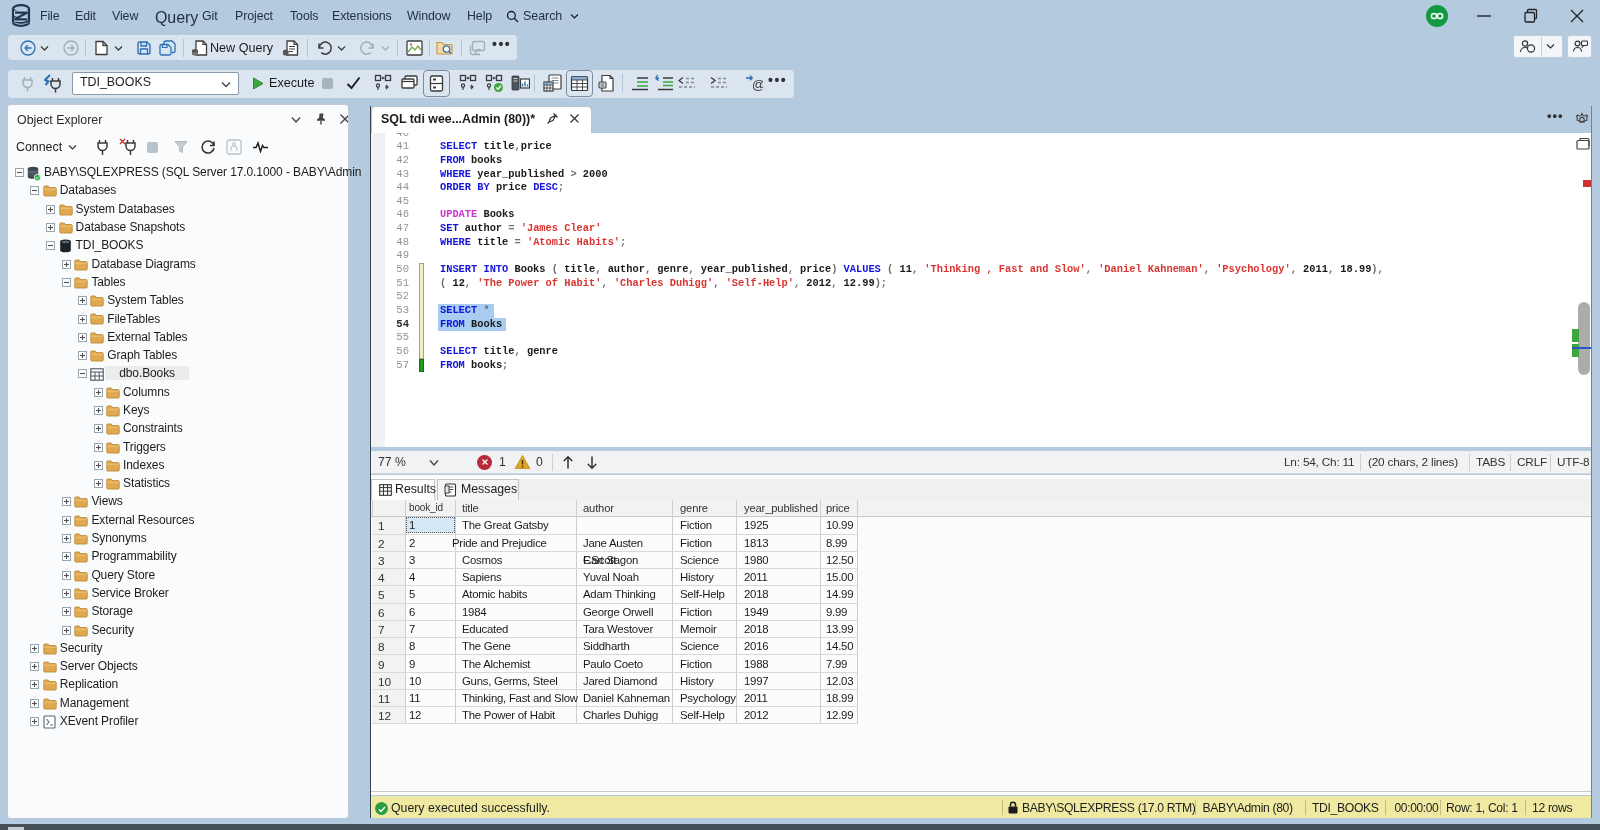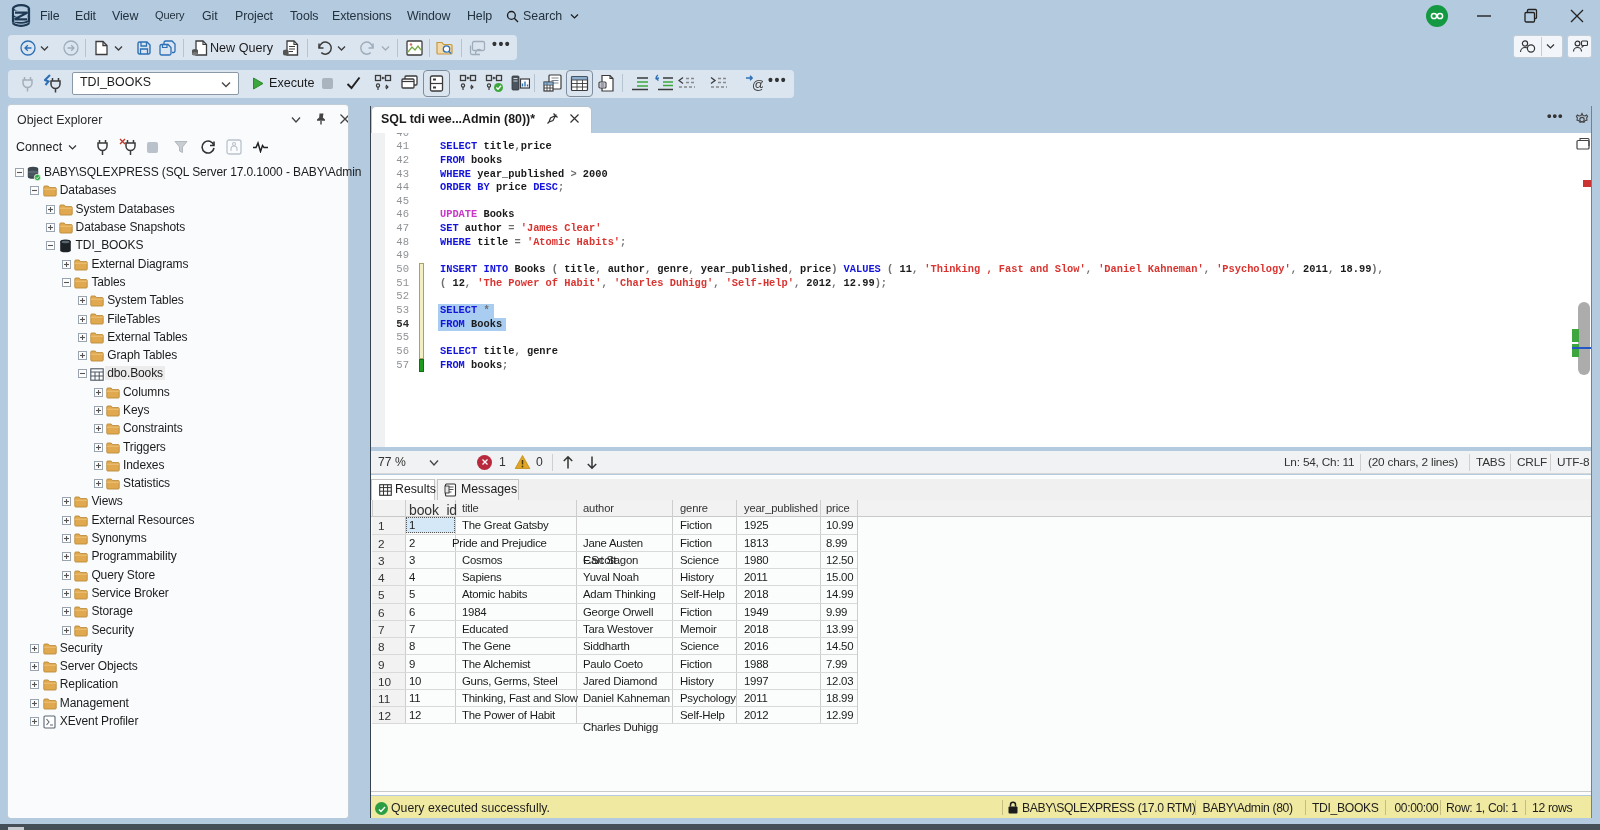--- a/index.html
+++ b/index.html
@@ -14,21 +14,21 @@
       <ellipse cx="10" cy="4.6" rx="8" ry="3.4" fill="none" stroke="#1e3954" stroke-width="2.2"></ellipse>
       <path d="M2 4.6 V18.4 M18 4.6 V18.4" fill="none" stroke="#1e3954" stroke-width="2.2"></path>
       <path d="M2 18.4 a8 3.4 0 0 0 16 0" fill="none" stroke="#1e3954" stroke-width="2.2"></path>
       <path d="M2 15.5 a8 3.4 0 0 0 16 0 M2 11 a8 3.4 0 0 0 16 0" fill="none" stroke="#1e3954" stroke-width="1.8"></path>
       <path d="M3.2 9 16.8 7.2 M3.2 15.8 16.8 14" stroke="#b9cee1" stroke-width="4.6" fill="none"></path>
       <path d="M4 8.6 H16.6 L3.6 15.3 H16.4" stroke="#1e3954" stroke-width="2.2" fill="none"></path>
     </svg>
 <span class="ab" style="left:40px;top:9px;font-size:12.4px;letter-spacing:-0.1px;color:#22323f;">File</span>
 <span class="ab" style="left:75px;top:9px;font-size:12.4px;letter-spacing:-0.1px;color:#22323f;">Edit</span>
 <span class="ab" style="left:112px;top:9px;font-size:12.4px;letter-spacing:-0.1px;color:#22323f;">View</span>
-<span class="ab" style="left:155px;top:9px;font-size:11px;letter-spacing:-0.1px;color:#22323f;">Query</span>
+<span class="ab" style="left:155px;top:9px;font-size:16px;letter-spacing:-0.1px;color:#22323f;">Query</span>
 <span class="ab" style="left:202px;top:9px;font-size:12.4px;letter-spacing:-0.1px;color:#22323f;">Git</span>
 <span class="ab" style="left:235px;top:9px;font-size:12.4px;letter-spacing:-0.1px;color:#22323f;">Project</span>
 <span class="ab" style="left:290px;top:9px;font-size:12.4px;letter-spacing:-0.1px;color:#22323f;">Tools</span>
 <span class="ab" style="left:332px;top:9px;font-size:12.4px;letter-spacing:-0.1px;color:#22323f;">Extensions</span>
 <span class="ab" style="left:407px;top:9px;font-size:12.4px;letter-spacing:-0.1px;color:#22323f;">Window</span>
 <span class="ab" style="left:467px;top:9px;font-size:12.4px;letter-spacing:-0.1px;color:#22323f;">Help</span>
 <svg class="ab" style="left:506px;top:10px" width="13" height="13" viewBox="0 0 13 13">
       <circle cx="5.4" cy="5.4" r="3.9" fill="none" stroke="#1b1b1b" stroke-width="1.3"></circle>
       <line x1="8.3" y1="8.3" x2="12" y2="12" stroke="#1b1b1b" stroke-width="1.3"></line>
     </svg>
@@ -357,21 +357,21 @@
 <span class="ab" style="left:67.6px;top:133.2px;font-size:12px;letter-spacing:-0.1px;color:#1c1c1c;padding:0 2px;margin-left:-2px;white-space:nowrap;">TDI_BOOKS</span>
 <svg class="ab" style="left:53.9px;top:154.6px" width="9" height="9" viewBox="0 0 9 9">
       <rect x="0.5" y="0.5" width="8" height="8" fill="#fdfdfd" stroke="#9aa4ae" stroke-width="1"></rect>
       <line x1="2" y1="4.5" x2="7" y2="4.5" stroke="#555" stroke-width="1.1"></line>
       <line x1="4.5" y1="2" x2="4.5" y2="7" stroke="#555" stroke-width="1.1"></line>
     </svg>
 <svg class="ab" style="left:66.4px;top:153.55px" width="14" height="12" viewBox="0 0 14 12">
       <path d="M0.8 2 a1 1 0 0 1 1-1 h3.4 l1.4 1.6 h5.6 a1 1 0 0 1 1 1 V10 a1 1 0 0 1 -1 1 H1.8 a1 1 0 0 1 -1 -1 z" fill="#e0a94f" stroke="#bb8a38" stroke-width="0.9"></path>
       <path d="M0.8 4.2 h12.4" stroke="#eec27c" stroke-width="1"></path>
     </svg>
-<span class="ab" style="left:83.4px;top:151.6px;font-size:12px;letter-spacing:-0.1px;color:#1c1c1c;padding:0 2px;margin-left:-2px;white-space:nowrap;">External Diagrams</span>
+<span class="ab" style="left:83.4px;top:151.6px;font-size:12px;letter-spacing:-0.1px;color:#1c1c1c;padding:0 2px;margin-left:-2px;white-space:nowrap;">Database Diagrams</span>
 <svg class="ab" style="left:53.9px;top:172.9px" width="9" height="9" viewBox="0 0 9 9">
       <rect x="0.5" y="0.5" width="8" height="8" fill="#fdfdfd" stroke="#9aa4ae" stroke-width="1"></rect>
       <line x1="2" y1="4.5" x2="7" y2="4.5" stroke="#555" stroke-width="1.1"></line>
     </svg>
 <svg class="ab" style="left:66.4px;top:171.85000000000002px" width="14" height="12" viewBox="0 0 14 12">
       <path d="M0.8 2 a1 1 0 0 1 1-1 h3.4 l1.4 1.6 h5.6 a1 1 0 0 1 1 1 V10 a1 1 0 0 1 -1 1 H1.8 a1 1 0 0 1 -1 -1 z" fill="#e0a94f" stroke="#bb8a38" stroke-width="0.9"></path>
       <path d="M0.8 4.2 h12.4" stroke="#eec27c" stroke-width="1"></path>
     </svg>
 <span class="ab" style="left:83.4px;top:169.9px;font-size:12px;letter-spacing:-0.1px;color:#1c1c1c;padding:0 2px;margin-left:-2px;white-space:nowrap;">Tables</span>
 <svg class="ab" style="left:69.7px;top:191.2px" width="9" height="9" viewBox="0 0 9 9">
@@ -415,21 +415,21 @@
     </svg>
 <span class="ab" style="left:99.2px;top:243.1px;font-size:12px;letter-spacing:-0.1px;color:#1c1c1c;padding:0 2px;margin-left:-2px;white-space:nowrap;">Graph Tables</span>
 <svg class="ab" style="left:69.7px;top:264.3px" width="9" height="9" viewBox="0 0 9 9">
       <rect x="0.5" y="0.5" width="8" height="8" fill="#fdfdfd" stroke="#9aa4ae" stroke-width="1"></rect>
       <line x1="2" y1="4.5" x2="7" y2="4.5" stroke="#555" stroke-width="1.1"></line>
     </svg>
 <svg class="ab" style="left:82.2px;top:262.84999999999997px" width="14" height="13" viewBox="0 0 14 13">
       <rect x="0.8" y="0.8" width="12.4" height="11.4" fill="#fff" stroke="#4a5560" stroke-width="1.1"></rect>
       <path d="M0.8 4 h12.4 M0.8 8 h12.4 M5 4 v8.2 M9.2 4 v8.2" stroke="#4a5560" stroke-width="1"></path>
     </svg>
-<span class="ab" style="left:99.2px;top:261.3px;font-size:12px;letter-spacing:-0.1px;color:#1c1c1c;background:#ececec;padding:0 2px;margin-left:-2px;white-space:nowrap;">dbo.Books</span>
+<span class="ab" style="left:99.2px;top:261.3px;font-size:12px;letter-spacing:-0.1px;color:#1c1c1c;background:#ececec;padding:0 14px;margin-left:-2px;white-space:nowrap;">dbo.Books</span>
 <svg class="ab" style="left:85.5px;top:282.6px" width="9" height="9" viewBox="0 0 9 9">
       <rect x="0.5" y="0.5" width="8" height="8" fill="#fdfdfd" stroke="#9aa4ae" stroke-width="1"></rect>
       <line x1="2" y1="4.5" x2="7" y2="4.5" stroke="#555" stroke-width="1.1"></line>
       <line x1="4.5" y1="2" x2="4.5" y2="7" stroke="#555" stroke-width="1.1"></line>
     </svg>
 <svg class="ab" style="left:98.0px;top:281.65px" width="14" height="12" viewBox="0 0 14 12">
       <path d="M0.8 2 a1 1 0 0 1 1-1 h3.4 l1.4 1.6 h5.6 a1 1 0 0 1 1 1 V10 a1 1 0 0 1 -1 1 H1.8 a1 1 0 0 1 -1 -1 z" fill="#e0a94f" stroke="#bb8a38" stroke-width="0.9"></path>
       <path d="M0.8 4.2 h12.4" stroke="#eec27c" stroke-width="1"></path>
     </svg>
 <span class="ab" style="left:115.0px;top:279.6px;font-size:12px;letter-spacing:-0.1px;color:#1c1c1c;padding:0 2px;margin-left:-2px;white-space:nowrap;">Columns</span>
@@ -726,21 +726,21 @@
 <span class="ab" style="left:90px;top:7px;font-size:12.3px;color:#1b1b1b;">Messages</span>
 <div class="ab" style="left:0;top:25.5px;width:1220px;height:17.2px;background:#f2f2f2;border-bottom:1px solid #c9c9c9;"></div>
 <div class="ab" style="left:1px;top:25.5px;width:1px;height:224.3px;background:#cdcdcd;"></div>
 <div class="ab" style="left:33.5px;top:25.5px;width:1px;height:224.3px;background:#cdcdcd;"></div>
 <div class="ab" style="left:83.5px;top:25.5px;width:1px;height:224.3px;background:#cdcdcd;"></div>
 <div class="ab" style="left:205px;top:25.5px;width:1px;height:224.3px;background:#cdcdcd;"></div>
 <div class="ab" style="left:301px;top:25.5px;width:1px;height:224.3px;background:#cdcdcd;"></div>
 <div class="ab" style="left:365px;top:25.5px;width:1px;height:224.3px;background:#cdcdcd;"></div>
 <div class="ab" style="left:449px;top:25.5px;width:1px;height:224.3px;background:#cdcdcd;"></div>
 <div class="ab" style="left:486px;top:25.5px;width:1px;height:224.3px;background:#cdcdcd;"></div>
-<span class="ab" style="left:38px;top:27.7px;font-size:14px;letter-spacing:-0.15px;color:#333;">book_id</span>
+<span class="ab" style="left:38px;top:27.7px;font-size:10px;letter-spacing:-0.15px;color:#333;">book_id</span>
 <span class="ab" style="left:91px;top:27.7px;font-size:11.2px;letter-spacing:-0.15px;color:#333;">title</span>
 <span class="ab" style="left:212px;top:27.7px;font-size:11.2px;letter-spacing:-0.15px;color:#333;">author</span>
 <span class="ab" style="left:309px;top:27.7px;font-size:11.2px;letter-spacing:-0.15px;color:#333;">genre</span>
 <span class="ab" style="left:373px;top:27.7px;font-size:11.2px;letter-spacing:-0.15px;color:#333;">year_published</span>
 <span class="ab" style="left:455px;top:27.7px;font-size:11.2px;letter-spacing:-0.15px;color:#333;">price</span>
 <div class="ab" style="left:1px;top:42.7px;width:32.5px;height:207.1px;background:#f2f2f2;"></div>
 <div class="ab" style="left:1px;top:59.0px;width:485px;height:1px;background:#d9d9d9;"></div>
 <span class="ab" style="left:7px;top:44.9px;font-size:11.8px;color:#333;">1</span>
 <span class="ab" style="left:38px;top:44.9px;font-size:11.4px;letter-spacing:-0.25px;color:#1b1b1b;white-space:nowrap;">1</span>
 <span class="ab" style="left:91px;top:44.9px;font-size:11.4px;letter-spacing:-0.25px;color:#1b1b1b;white-space:nowrap;">The Great Gatsby</span>
@@ -825,21 +825,21 @@
 <span class="ab" style="left:38px;top:217.5px;font-size:11.4px;letter-spacing:-0.25px;color:#1b1b1b;white-space:nowrap;">11</span>
 <span class="ab" style="left:91px;top:217.5px;font-size:11.4px;letter-spacing:-0.25px;color:#1b1b1b;white-space:nowrap;">Thinking, Fast and Slow</span>
 <span class="ab" style="left:212px;top:217.5px;font-size:11.4px;letter-spacing:-0.25px;color:#1b1b1b;white-space:nowrap;">Daniel Kahneman</span>
 <span class="ab" style="left:309px;top:217.5px;font-size:11.4px;letter-spacing:-0.25px;color:#1b1b1b;white-space:nowrap;">Psychology</span>
 <span class="ab" style="left:373px;top:217.5px;font-size:11.4px;letter-spacing:-0.25px;color:#1b1b1b;white-space:nowrap;">2011</span>
 <span class="ab" style="left:455px;top:217.5px;font-size:11.4px;letter-spacing:-0.25px;color:#1b1b1b;white-space:nowrap;">18.99</span>
 <div class="ab" style="left:1px;top:248.8px;width:485px;height:1px;background:#d9d9d9;"></div>
 <span class="ab" style="left:7px;top:234.8px;font-size:11.8px;color:#333;">12</span>
 <span class="ab" style="left:38px;top:234.8px;font-size:11.4px;letter-spacing:-0.25px;color:#1b1b1b;white-space:nowrap;">12</span>
 <span class="ab" style="left:91px;top:234.8px;font-size:11.4px;letter-spacing:-0.25px;color:#1b1b1b;white-space:nowrap;">The Power of Habit</span>
-<span class="ab" style="left:212px;top:234.8px;font-size:11.4px;letter-spacing:-0.25px;color:#1b1b1b;white-space:nowrap;margin-top:12px;">Charles Duhigg</span>
+<span class="ab" style="left:212px;top:234.8px;font-size:11.4px;letter-spacing:-0.25px;color:#1b1b1b;white-space:nowrap;">Charles Duhigg</span>
 <span class="ab" style="left:309px;top:234.8px;font-size:11.4px;letter-spacing:-0.25px;color:#1b1b1b;white-space:nowrap;">Self-Help</span>
 <span class="ab" style="left:373px;top:234.8px;font-size:11.4px;letter-spacing:-0.25px;color:#1b1b1b;white-space:nowrap;">2012</span>
 <span class="ab" style="left:455px;top:234.8px;font-size:11.4px;letter-spacing:-0.25px;color:#1b1b1b;white-space:nowrap;">12.99</span>
 <div class="ab" style="left:34.5px;top:42.7px;width:49px;height:16.3px;background:#d4e8f8;border:1px dotted #555;"></div>
 <span class="ab" style="left:38px;top:44.9px;font-size:11.4px;color:#1b1b1b;">1</span>
 </div>
 <div class="ab" style="left:371px;top:791.4px;width:1220px;height:4.1px;background:#fdfdfd;border-top:1px solid #c9c9c9;"></div>
 <div class="ab" style="left:371px;top:795.5px;width:1220px;height:22.5px;background:#f0e9a2;">
 <div class="ab" style="left:3.5px;top:6.5px;width:13px;height:13px;border-radius:50%;background:#2b9e44;"></div>
 <svg class="ab" style="left:6.5px;top:10px" width="8" height="7" viewBox="0 0 8 7">

